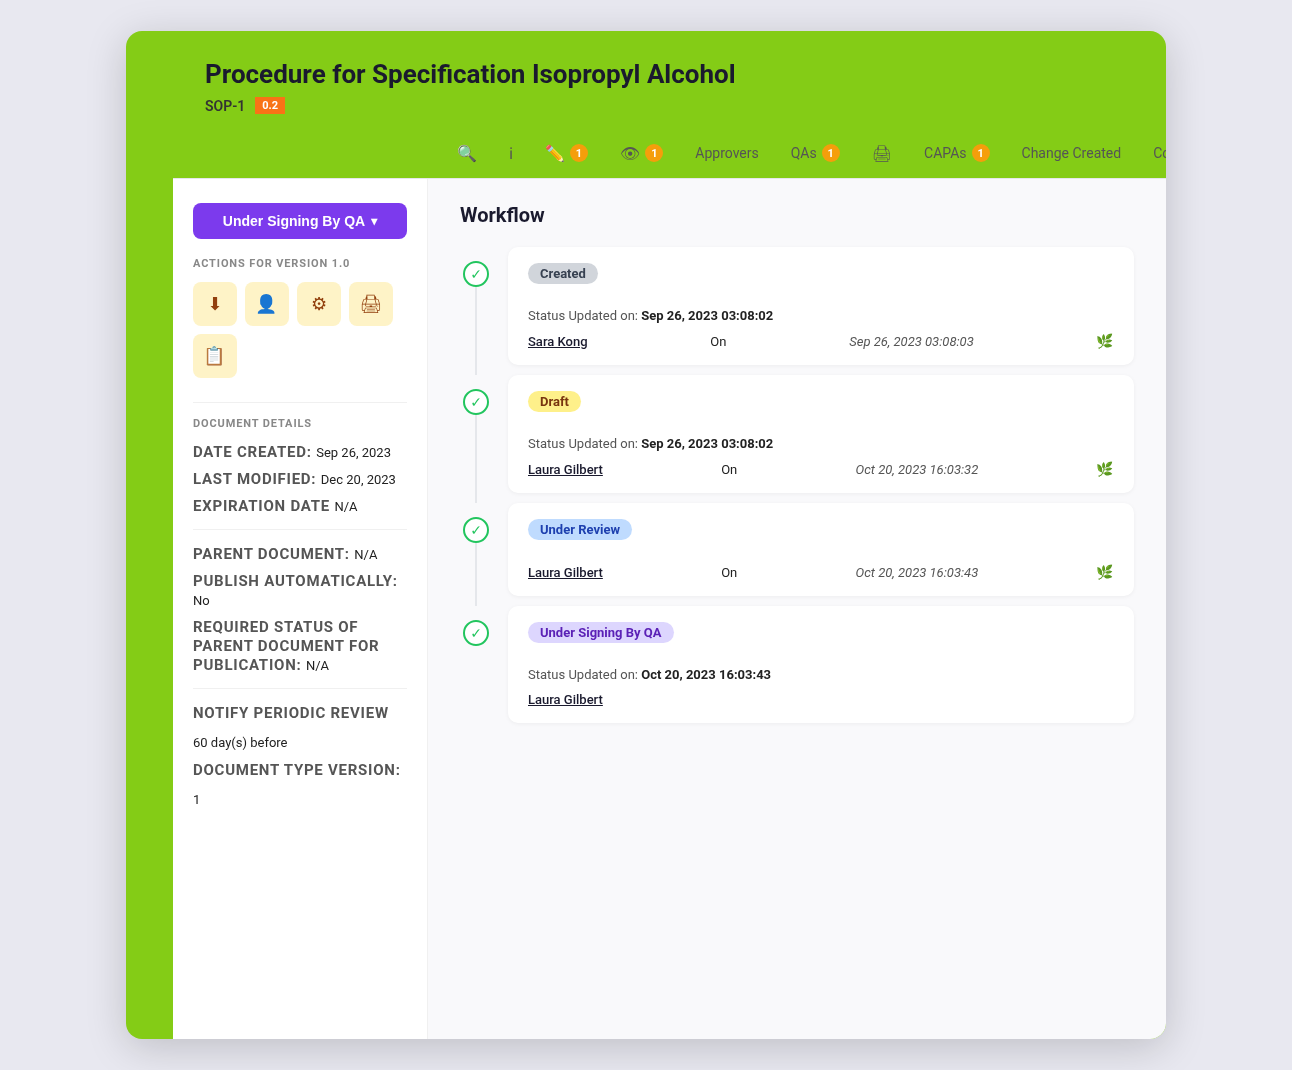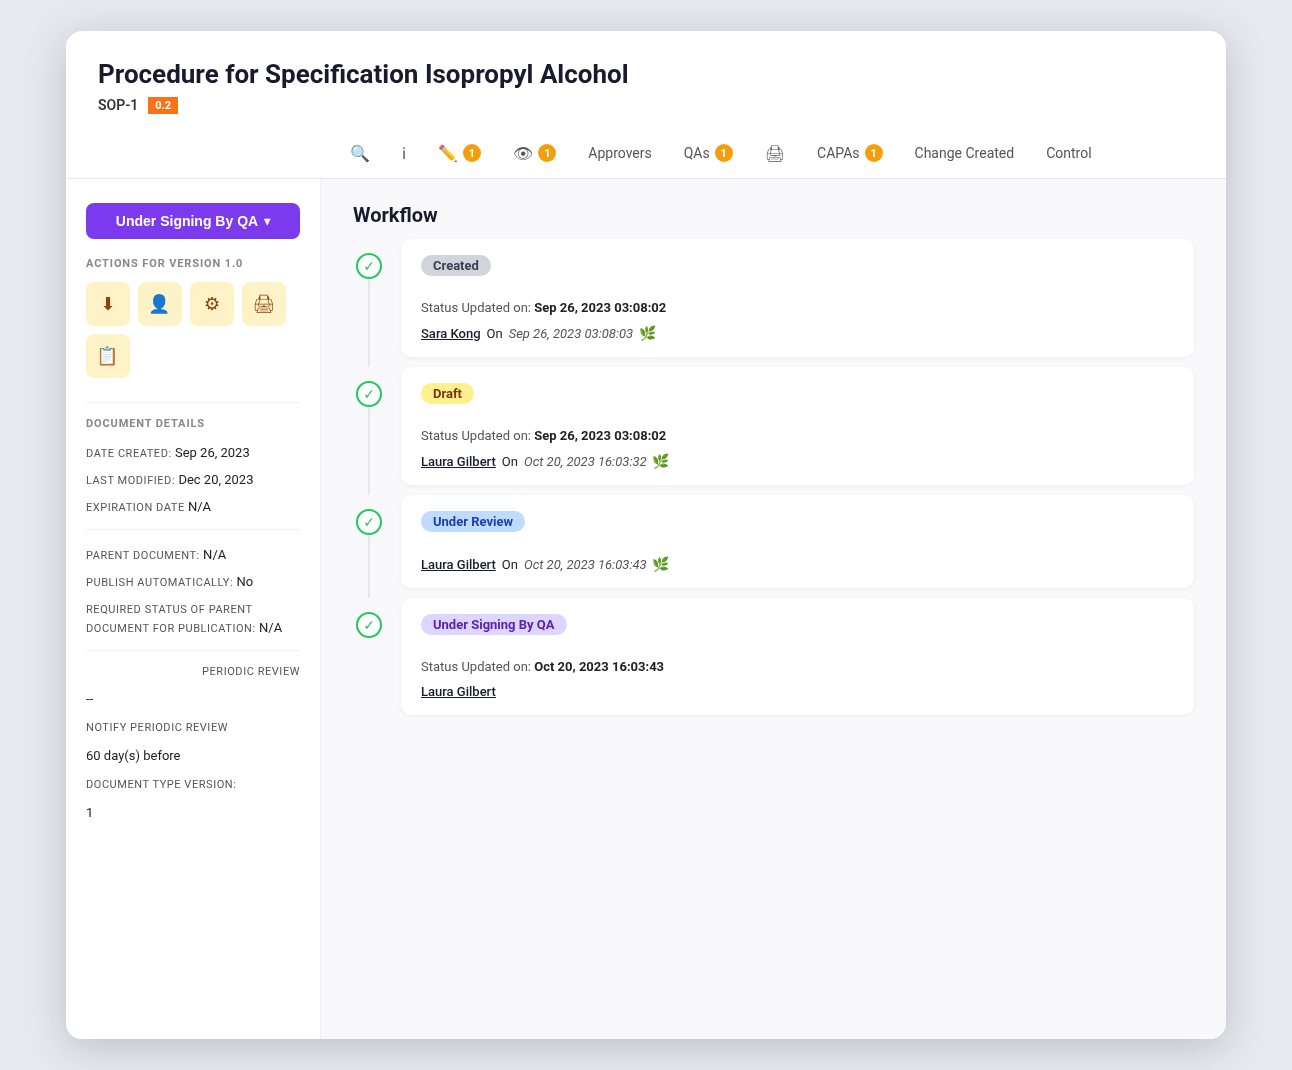--- a/index.html
+++ b/index.html
@@ -6,41 +6,42 @@
     body {
       font-family: -apple-system, BlinkMacSystemFont, 'Segoe UI', Roboto, sans-serif;
       background: #e8e8f0;
       display: flex;
       justify-content: center;
       align-items: center;
       min-height: 100vh;
       padding: 20px;
     }
     .window {
-      background: #ffffff;
+      background: #84cc16;
       border-radius: 16px;
       box-shadow: 0 8px 40px rgba(0,0,0,0.18);
-      width: 1160px;
+      width: 1040px;
       min-height: 980px;
       overflow: hidden;
       position: relative;
+      padding-left: 47px;
     }
     .header {
       padding: 28px 32px 0 32px;
       border-bottom: none;
     }
     .doc-title {
       font-size: 26px;
       font-weight: 700;
       color: #1a1a2e;
       margin-bottom: 8px;
     }
     .doc-subtitle {
       display: flex;
-      align-items: flex-start;
+      align-items: center;
       gap: 10px;
       margin-bottom: 16px;
     }
     .sop-label {
       font-size: 14px;
       font-weight: 600;
       color: #333;
     }
     .version-badge {
       background: #f97316;
@@ -140,26 +141,25 @@
       align-items: center;
       justify-content: center;
       cursor: pointer;
       font-size: 18px;
       color: #92400e;
     }
     .sidebar-details {
       margin-top: 8px;
     }
     .detail-label {
-      font-size: 11px;
-      font-weight: 400;
+      font-size: 15px;
+      font-weight: 700;
       color: #555;
       text-transform: uppercase;
       letter-spacing: 0.05em;
-      text-align: right;
     }
     .detail-value {
       font-size: 13px;
       color: #222;
       margin-bottom: 10px;
       margin-top: 13px;
     }
     .detail-row {
       margin-bottom: 8px;
     }
@@ -171,21 +171,21 @@
     .content-area {
       flex: 1;
       padding: 24px 32px;
       background: #f9f9fb;
       overflow-y: auto;
     }
     .content-title {
       font-size: 20px;
       font-weight: 700;
       color: #1a1a2e;
-      margin-bottom: 12px;
+      margin-bottom: 20px;
     }
     .workflow-list {
       display: flex;
       flex-direction: column;
       gap: 0;
     }
     .workflow-item {
       display: flex;
       gap: 16px;
       margin-bottom: 0;
@@ -241,20 +241,21 @@
       color: #555;
       margin-bottom: 10px;
     }
     .status-updated strong { color: #222; }
     .user-action {
       font-size: 13px;
       color: #222;
       display: flex;
       align-items: center;
       gap: 6px;
+      justify-content: space-between;
     }
     .user-link {
       color: #1a1a2e;
       text-decoration: underline;
       font-weight: 500;
       cursor: pointer;
     }
     .user-date {
       font-style: italic;
       color: #555;
@@ -360,24 +361,20 @@
           <span class="detail-label">PUBLISH AUTOMATICALLY: </span>
           <span class="detail-value">No</span>
         </div>
         <div class="detail-row">
           <span class="detail-label">REQUIRED STATUS OF PARENT DOCUMENT FOR PUBLICATION: </span>
           <span class="detail-value">N/A</span>
         </div>
 
         <hr class="section-divider">
 
-        <div class="detail-row">
-          <div class="detail-label">PERIODIC REVIEW</div>
-          <div class="detail-value">--</div>
-        </div>
         <div class="detail-row">
           <span class="detail-label">NOTIFY PERIODIC REVIEW</span>
           <div class="detail-value">60 day(s) before</div>
         </div>
         <div class="detail-row">
           <span class="detail-label">DOCUMENT TYPE VERSION:</span>
           <div class="detail-value">1</div>
         </div>
       </div>
     </div>

